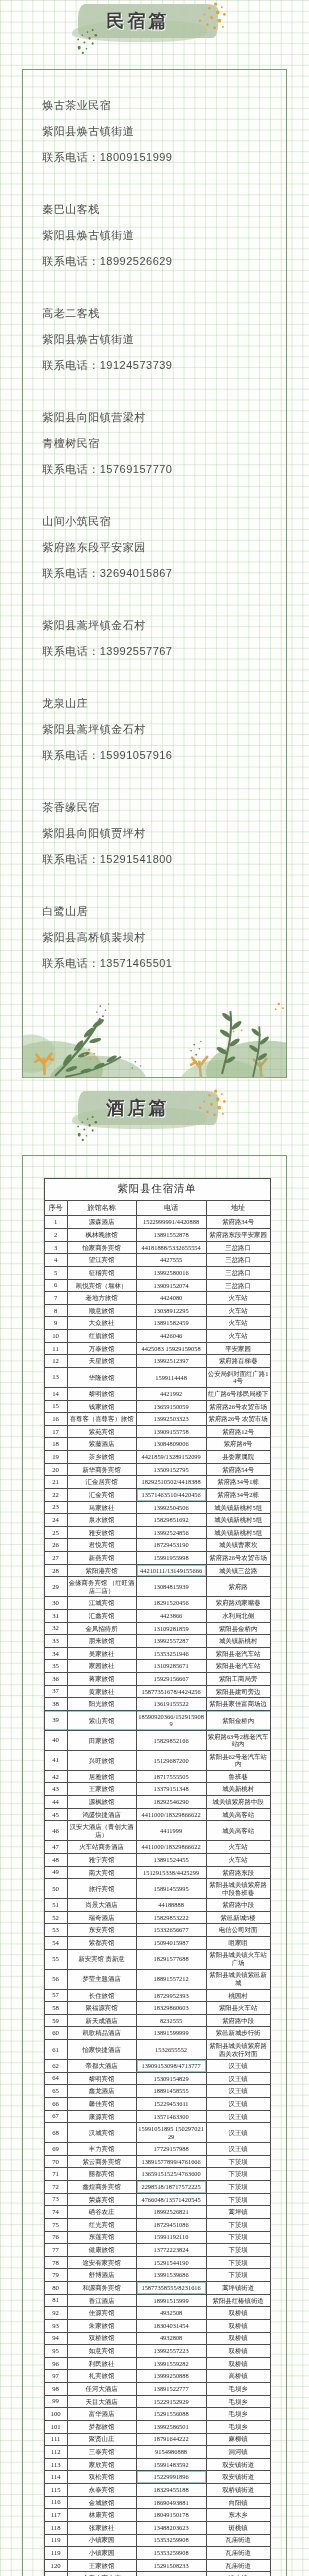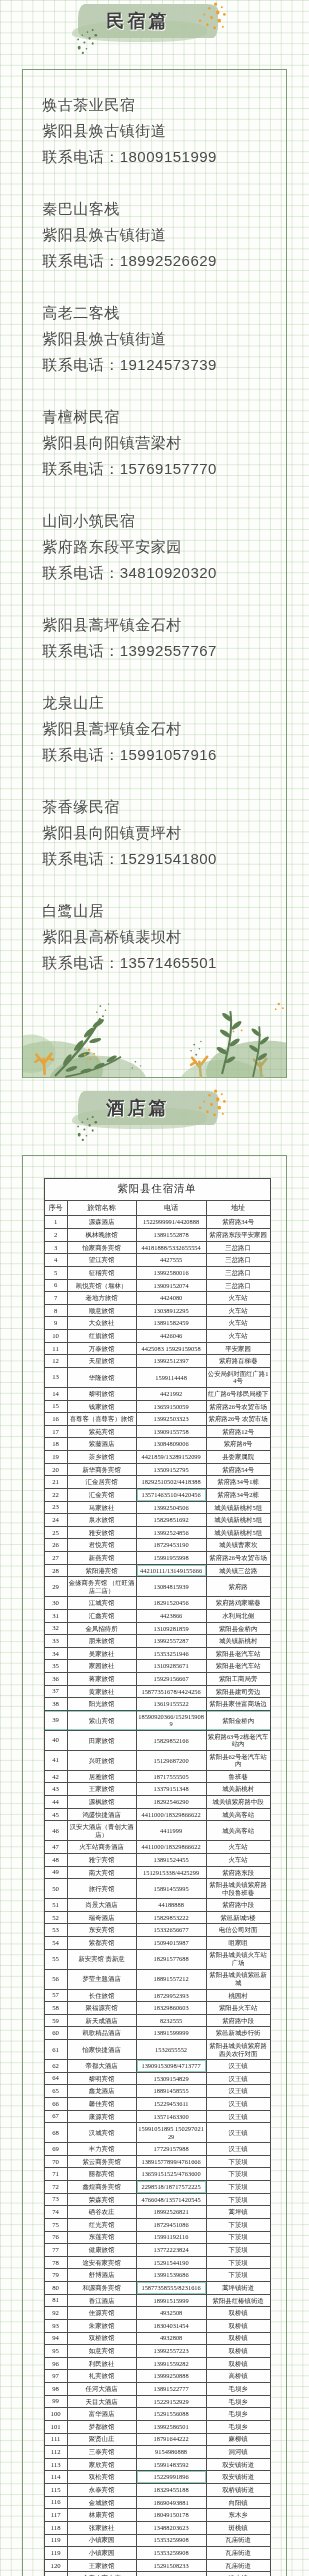--- a/index.html
+++ b/index.html
@@ -26,21 +26,21 @@
     text-shadow:1px 1px 0 rgba(255,255,255,.9), -0.5px 0.5px 0 rgba(255,255,255,.6);}
   .orange-dots{position:absolute;left:195px;top:0;}
   .green-dots{position:absolute;left:75px;top:27px;}
   
   .green-box{position:absolute;left:21.6px;width:265px;border:1px solid #7d9c74;box-sizing:border-box;}
   #minsu-box{top:69px;height:1009px;}
   #jiudian-box{top:1155px;height:1828px;}
   
   #minsu-list{padding:22px 0 0 19.6px;}
   .entry{margin-bottom:26px;}
-  .entry p{margin:0;line-height:26px;font-size:15px;color:#4a4a4a;letter-spacing:0.5px;}
+  .entry p{margin:0;line-height:26px;font-size:11px;color:#4a4a4a;letter-spacing:0.5px;}
   
   #hotel-table{border-collapse:collapse;margin:22px 0 0 21px;width:225px;table-layout:fixed;
     background:#fefefe;font-family:"Liberation Serif","DejaVu Serif",serif;color:#1f1f1f;}
   #hotel-table th,#hotel-table td{border:0.5px solid #4d4d4d;text-align:center;vertical-align:middle;
     padding:1.8px 1px;font-weight:normal;word-break:break-all;}
   #hotel-table .title-cell{font-size:10.3px;letter-spacing:1px;height:17px;border-bottom-width:0.5px;}
   #hotel-table .head-cell{font-size:7.2px;height:11.3px;margin-top:40px;}
   #hotel-table td{font-size:6.4px;line-height:1.2;}
   #hotel-table td.c-no{font-size:6.7px;}
   #hotel-table td.hl{box-shadow:inset 0 0 0 1px #8fd0c2;}
@@ -179,28 +179,28 @@
           <p>秦巴山客栈</p>
           <p>紫阳县焕古镇街道</p>
           <p>联系电话：18992526629</p>
         </div>
         <div class="entry">
           <p>高老二客栈</p>
           <p>紫阳县焕古镇街道</p>
           <p>联系电话：19124573739</p>
         </div>
         <div class="entry">
+          <p>紫阳县向阳镇营梁村</p>
           <p>青檀树民宿</p>
-          <p>紫阳县向阳镇营梁村</p>
           <p>联系电话：15769157770</p>
         </div>
         <div class="entry">
           <p>山间小筑民宿</p>
           <p>紫府路东段平安家园</p>
-          <p>联系电话：34810920320</p>
+          <p>联系电话：32694015867</p>
         </div>
         <div class="entry">
           <p>紫阳县蒿坪镇金石村</p>
           <p>联系电话：13992557767</p>
         </div>
         <div class="entry">
           <p>龙泉山庄</p>
           <p>紫阳县蒿坪镇金石村</p>
           <p>联系电话：15991057916</p>
         </div>

